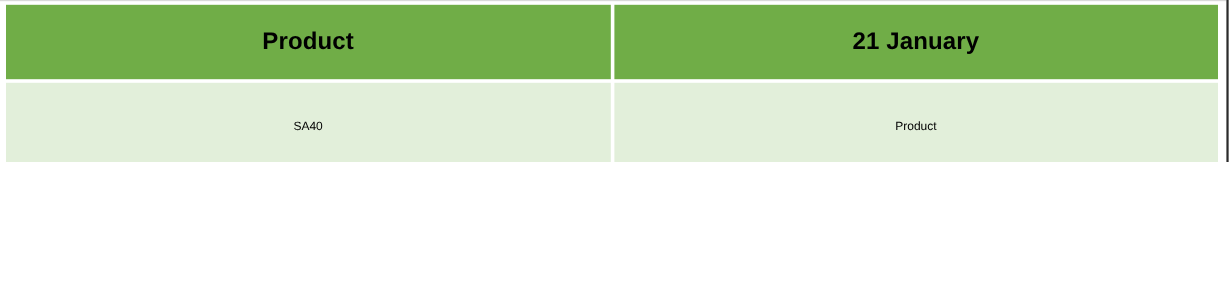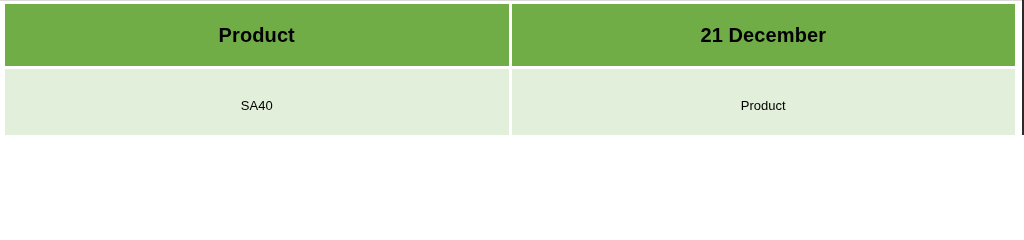--- a/index.html
+++ b/index.html
@@ -67,21 +67,21 @@
     height: 62px;
     background: #70AD47;
     font-size: 20px;
     font-weight: bold;
     letter-spacing: 0.1px;
   }
 
   .data-table td {
     height: 72px;
     background: #E2EFDA;
-    font-size: 13px;
+    font-size: 10px;
     font-weight: normal;
   }
 
   .col-product { width: 50%; }
   .col-date    { width: 50%; }
 </style>
 </head>
 <body>
 
 <div class="table-wrap">
@@ -89,21 +89,21 @@
   <div class="top-edge-rule"></div>
 
   <table class="data-table">
     <colgroup>
       <col class="col-product">
       <col class="col-date">
     </colgroup>
     <thead>
       <tr>
         <th>Product</th>
-        <th>21 December</th>
+        <th>21 January</th>
       </tr>
     </thead>
     <tbody>
       <tr>
         <td>SA40</td>
         <td>Product</td>
       </tr>
     </tbody>
   </table>
 

